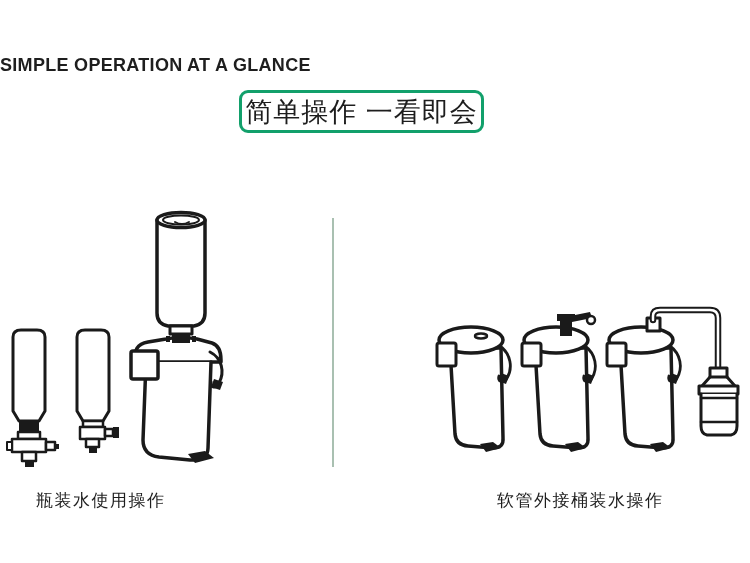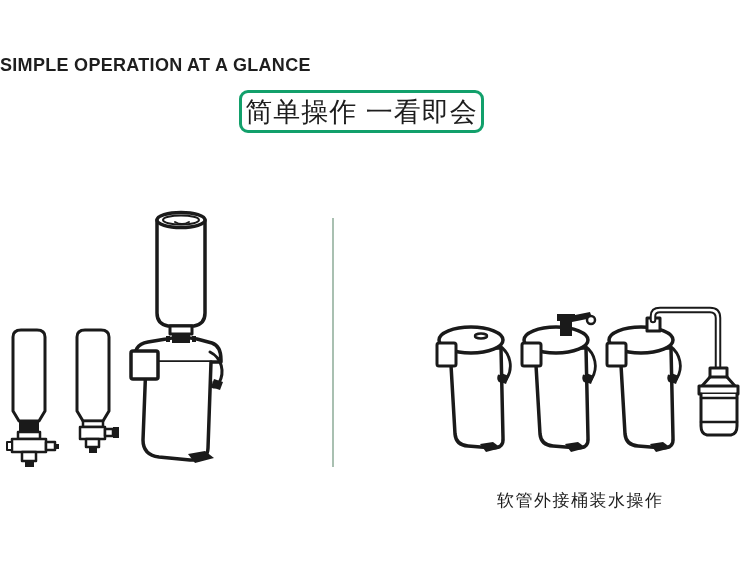--- a/index.html
+++ b/index.html
@@ -133,15 +133,16 @@
       <path class="ln" stroke-width="6.5" d="M46,2 L46,-2 Q46,-8 53,-8 L103,-8 Q111,-8 111,0 L111,52"></path>
       <path stroke="#ffffff" stroke-width="2.5" fill="none" stroke-linecap="round" d="M46,2 L46,-2 Q46,-8 53,-8 L103,-8 Q111,-8 111,0 L111,52"></path>
       <rect class="lnf" stroke-width="3" x="103" y="50" width="17" height="9"></rect>
       <path class="ln" stroke-width="3" d="M103,59 L95,68 M120,59 L128,68"></path>
       <rect class="lnf" stroke-width="3" x="92" y="68" width="39" height="8"></rect>
       <path class="lnf" stroke-width="3" d="M94,76 L94,108 Q94,116 100,117 L124,117 Q130,116 130,108 L130,76"></path>
       <path class="ln" stroke-width="2.5" d="M94,80 L130,80 M94,104 L130,104"></path>
     </g>
   </svg>
 
+  <div class="caption caption-left">瓶装水使用操作</div>
   <div class="caption caption-right">软管外接桶装水操作</div>
 
 </div>
 
 </body></html>

